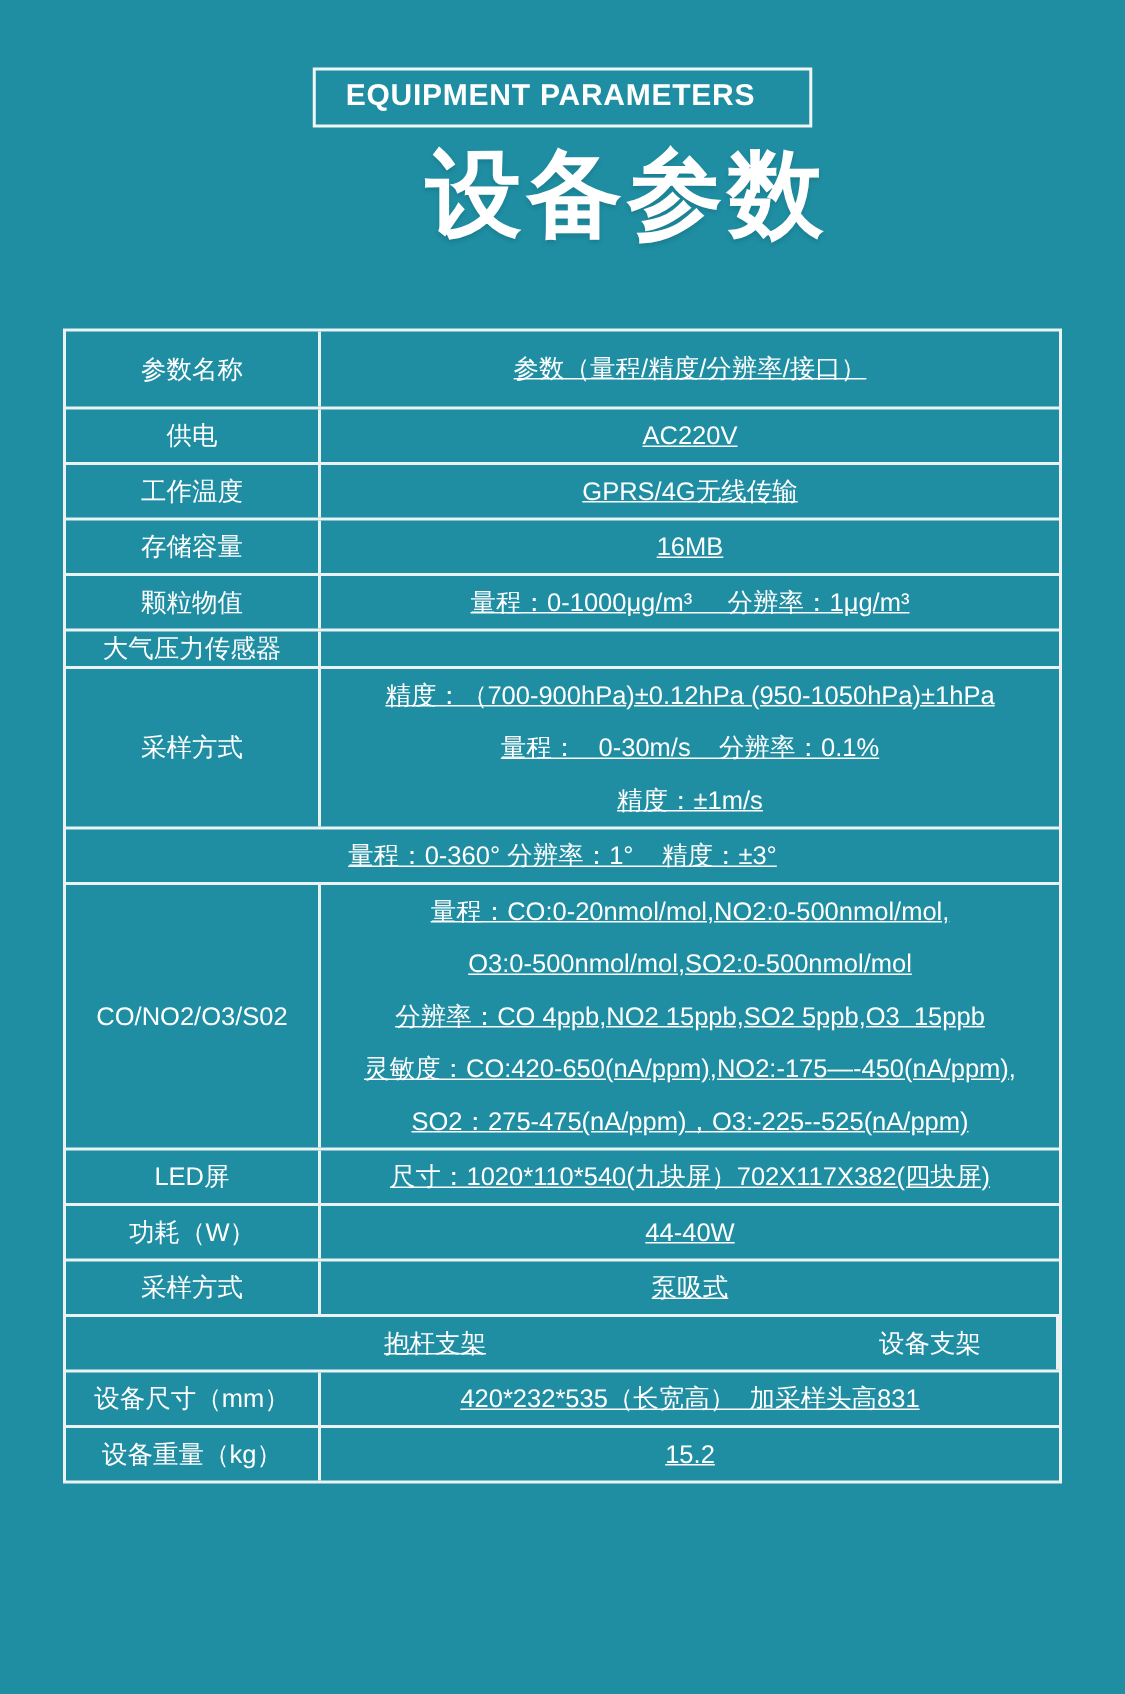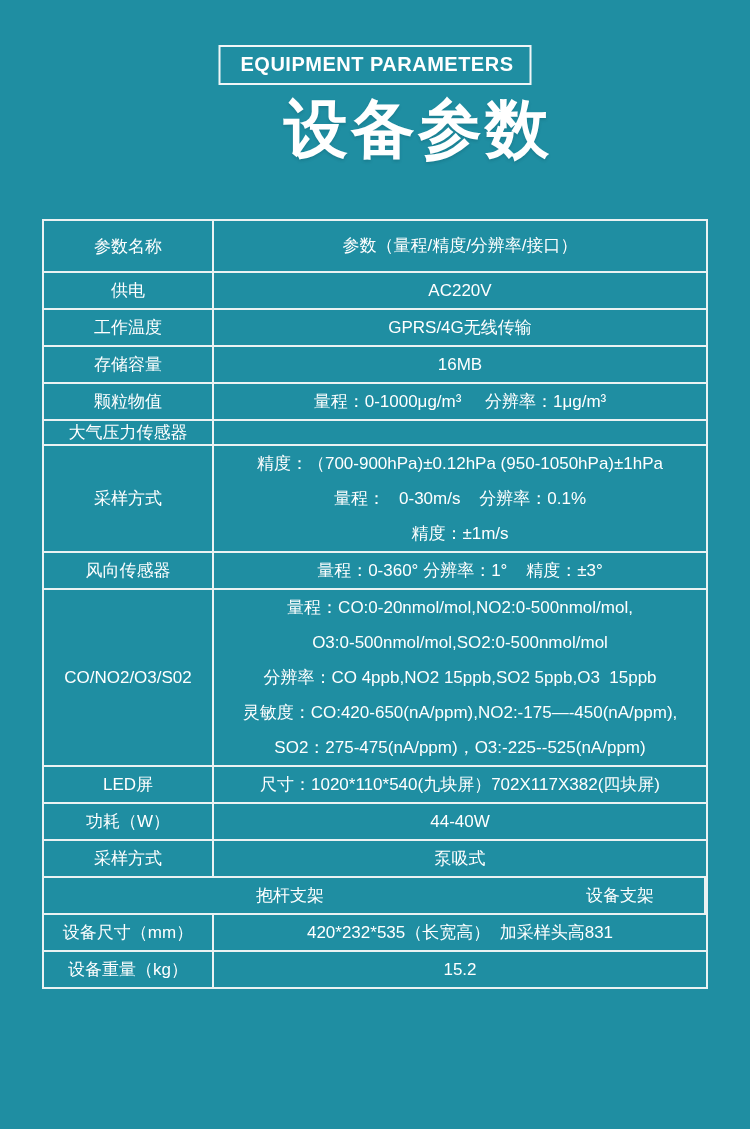--- a/index.html
+++ b/index.html
@@ -14,21 +14,21 @@
     color: #FFFFFF;
     position: relative;
     overflow: hidden;
   }
   .badge {
     position: absolute;
     top: 45px;
     left: 50%;
     transform: translateX(-50%);
     border: 2px solid #F0F6F7;
-    padding: 6px 16px 7px 20px;
+    padding: 6px 36px 7px 20px;
     font-size: 20px;
     font-weight: bold;
     letter-spacing: 0.5px;
     white-space: nowrap;
   }
   .title {
     position: absolute;
     top: 86px;
     left: 0;
     width: 100%;
@@ -77,20 +77,21 @@
     align-items: center;
     justify-content: center;
     padding: 0 8px;
     min-width: 0;
   }
   .vline {
     font-size: 17px;
     line-height: 35px;
     text-align: center;
     white-space: pre-wrap;
+    text-decoration: underline;
   }
   .trow.thead {
     min-height: 50px;
   }
   .trow.thead .vline {
     line-height: 50px;
   }
 </style>
 </head>
 <body>
@@ -139,21 +140,20 @@
       </div>
       <div class="trow">
         <div class="tcell tlabel">采样方式</div>
         <div class="tcell tvalue">
           <div class="vline">精度：（700-900hPa)±0.12hPa (950-1050hPa)±1hPa</div>
           <div class="vline">量程：   0-30m/s    分辨率：0.1%</div>
           <div class="vline">精度：±1m/s</div>
         </div>
       </div>
       <div class="trow">
-        <div class="tcell tlabel">风向传感器</div>
         <div class="tcell tvalue">
           <div class="vline">量程：0-360° 分辨率：1°    精度：±3°</div>
         </div>
       </div>
       <div class="trow">
         <div class="tcell tlabel">CO/NO2/O3/S02</div>
         <div class="tcell tvalue">
           <div class="vline">量程：CO:0-20nmol/mol,NO2:0-500nmol/mol,</div>
           <div class="vline">O3:0-500nmol/mol,SO2:0-500nmol/mol</div>
           <div class="vline">分辨率：CO 4ppb,NO2 15ppb,SO2 5ppb,O3  15ppb</div>

